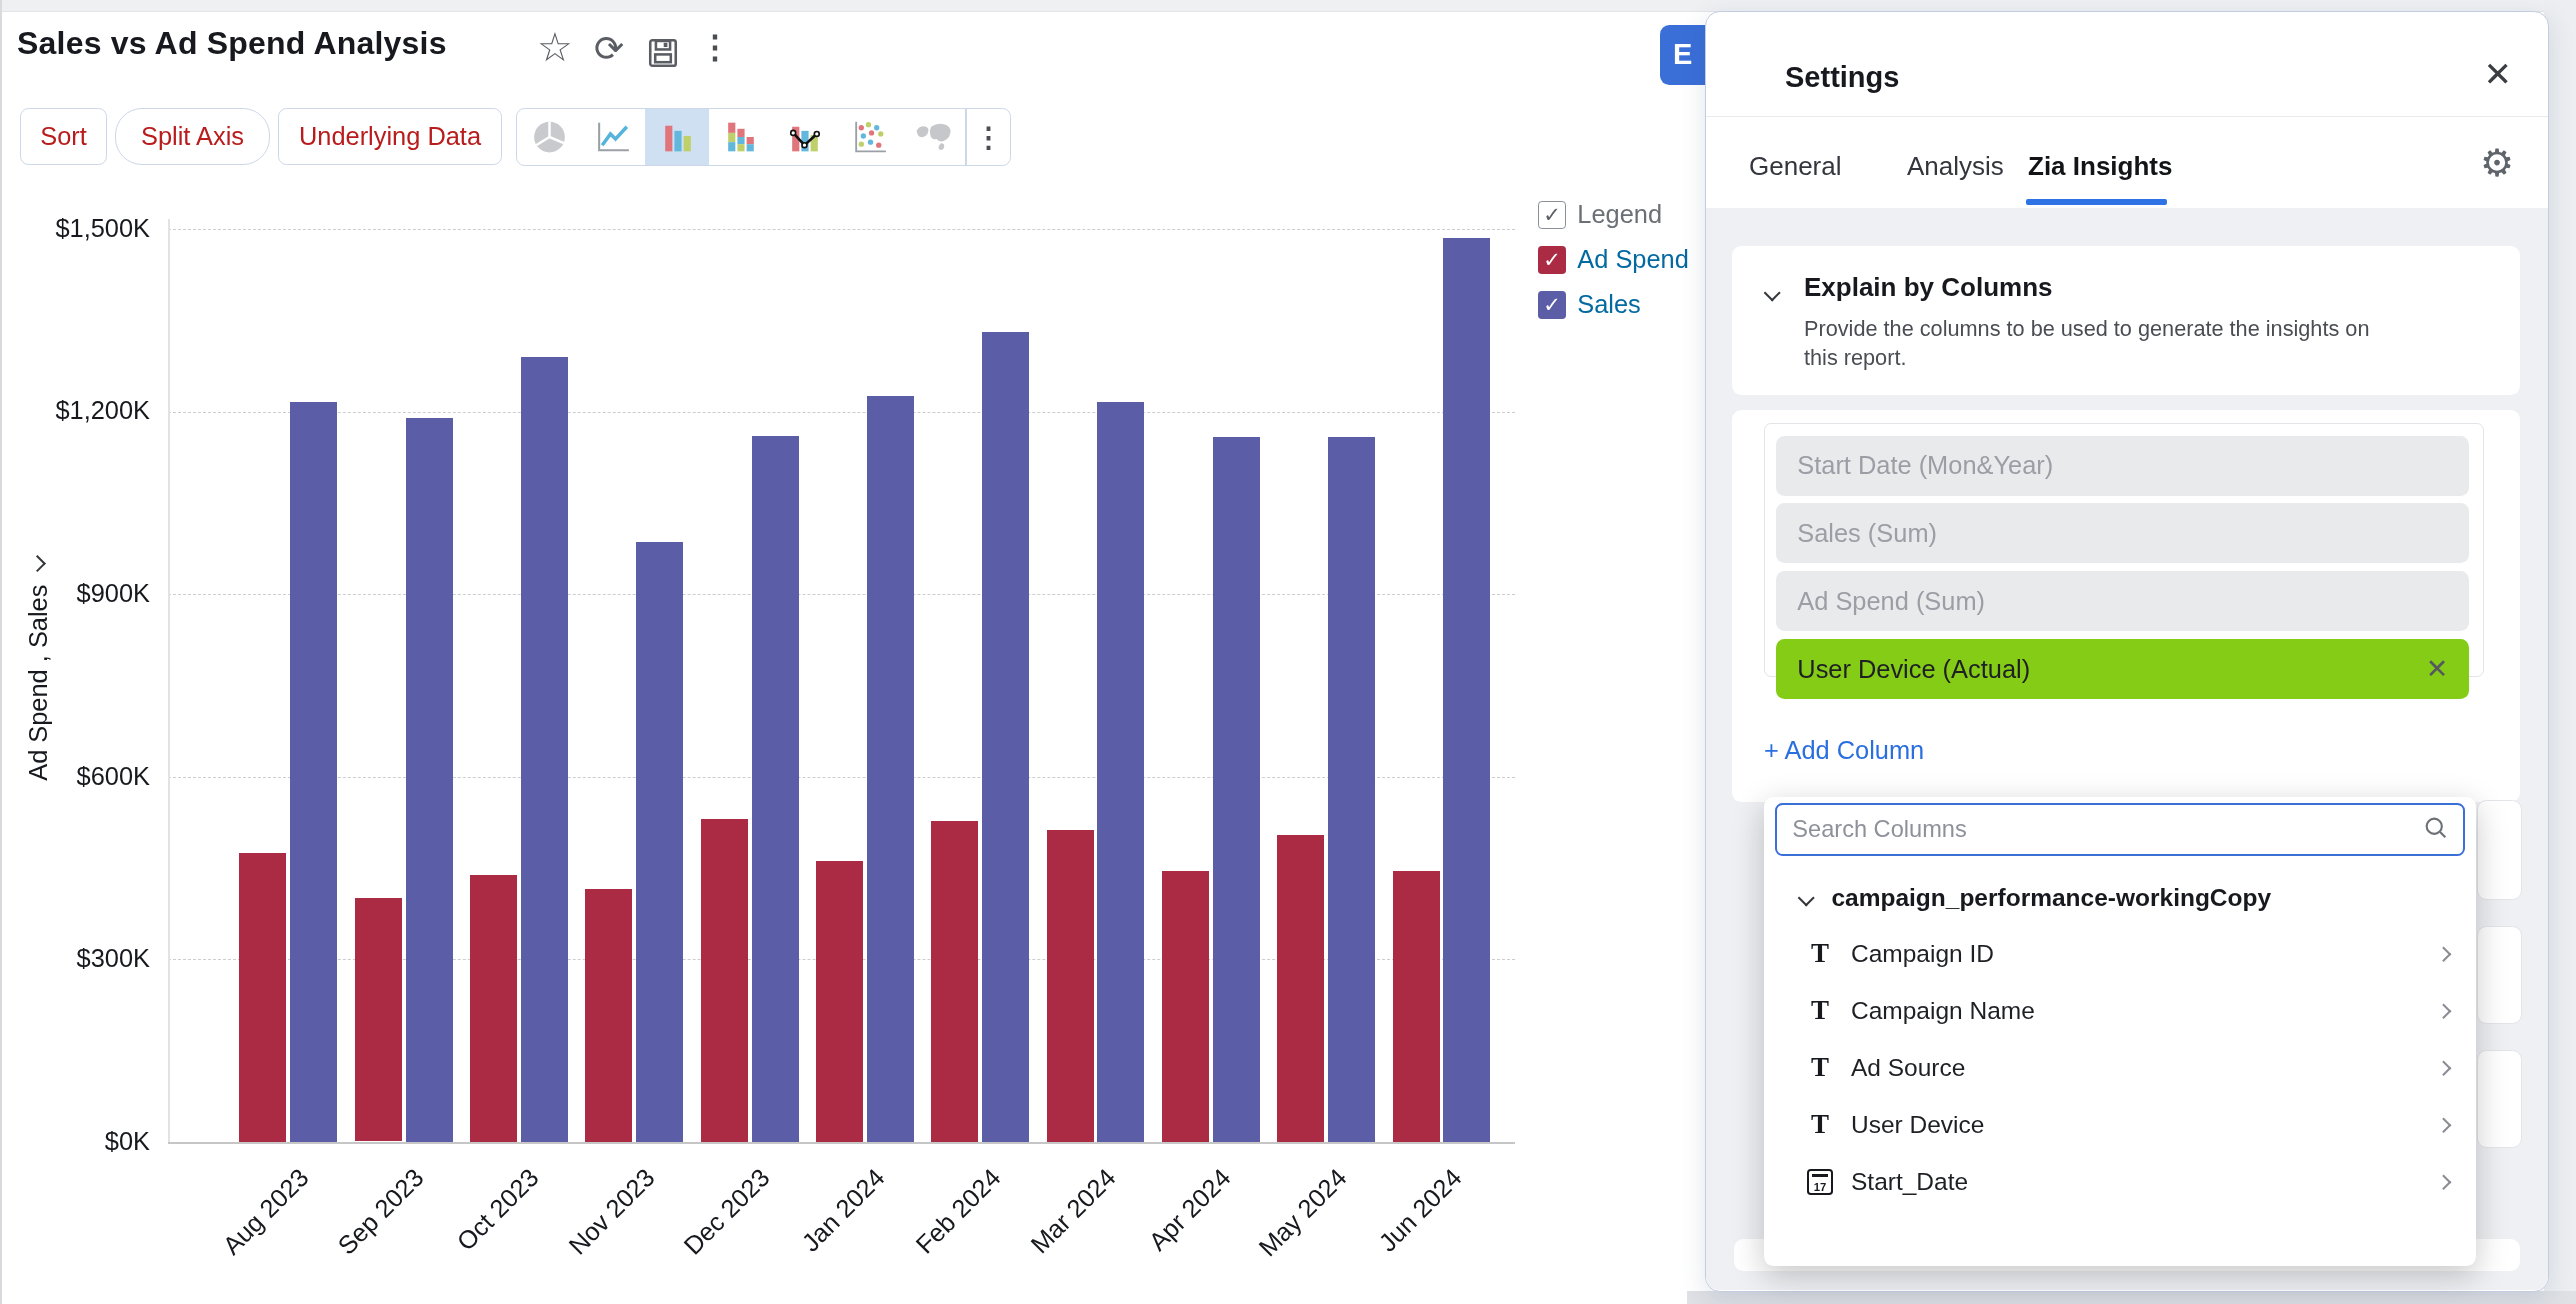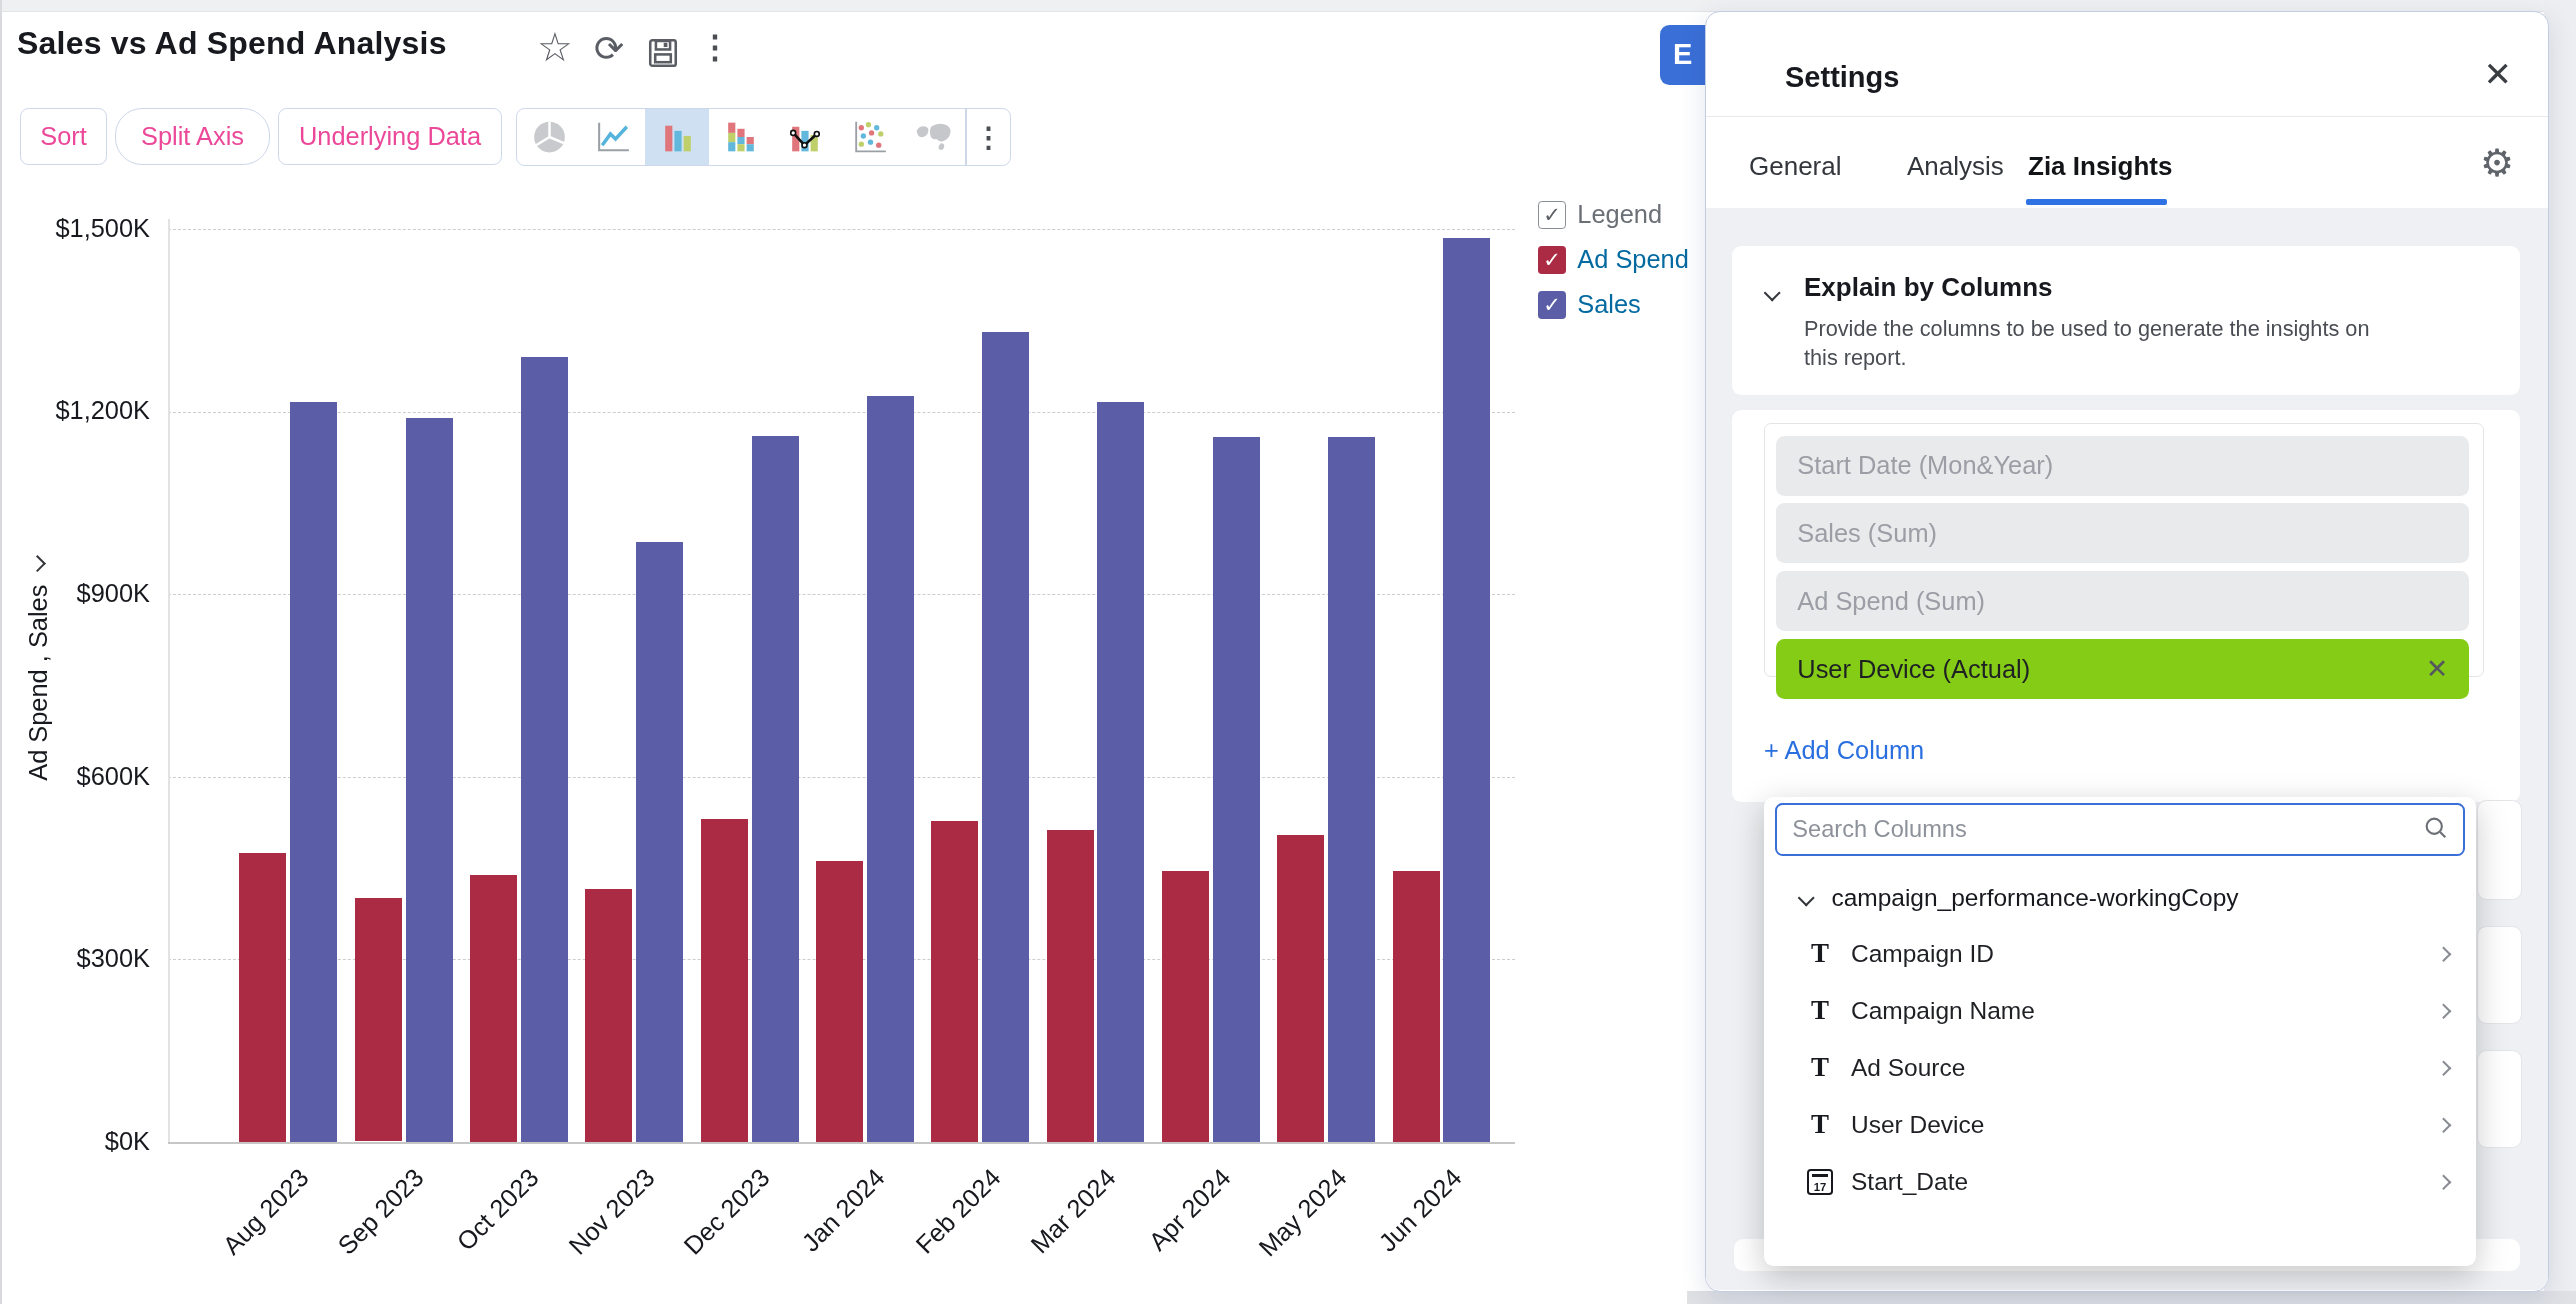--- a/index.html
+++ b/index.html
@@ -15,21 +15,21 @@
   
   .report-title{position:absolute;left:17px;top:24.5px;font-size:32px;font-weight:700;letter-spacing:0.2px;color:#17191e;}
   .hdr-icon{position:absolute;top:34px;color:#5a5d63;font-size:34px;line-height:34px;cursor:pointer;}
   .icon-star{left:537px;top:30px;font-size:40px;}
   .icon-refresh{left:594px;top:32px;font-size:36px;}
   .icon-save{left:646px;top:36px;}
   .icon-kebab{left:699px;top:30px;font-size:32px;font-weight:700;color:#4a4d52;}
 
   
   .tb-btn{position:absolute;top:108px;height:55px;background:#fff;border:1.9px solid #ccd7e8;border-radius:8.5px;
-    display:flex;align-items:center;justify-content:center;font-size:25.4px;color:#ec4899;cursor:pointer;}
+    display:flex;align-items:center;justify-content:center;font-size:25.4px;color:#b91c1c;cursor:pointer;}
   .tb-sort{left:20px;width:85px;}
   .tb-split{left:115px;width:153px;border-radius:27px;}
   .tb-underlying{left:278px;width:222px;}
   .chart-type-bar{position:absolute;left:516px;top:108px;height:58px;background:#fff;border:1.9px solid #ccd7e8;border-radius:8.5px;
     display:flex;align-items:stretch;box-sizing:border-box;}
   .ct-cell{width:64px;display:flex;align-items:center;justify-content:center;cursor:pointer;}
   .ct-cell.selected{background:#cfe0f2;}
   .ct-sep{width:1.9px;background:#ccd7e8;}
   .ct-kebab{width:43px;display:flex;align-items:center;justify-content:center;font-size:28px;font-weight:700;color:#4a4d52;cursor:pointer;}
 
@@ -95,21 +95,21 @@
 
   
   #dropdown{position:absolute;left:58px;top:785px;width:712px;height:469px;background:#fff;border-radius:9.4px;
     box-shadow:0 9.4px 32px rgba(0,0,0,.22);z-index:10;}
   .search-wrap{position:absolute;left:11.3px;top:5.7px;width:690px;height:53px;border:2.8px solid #3b6fd8;border-radius:7.5px;box-sizing:border-box;background:#fff;display:flex;align-items:center;}
   .search-wrap input{flex:1;border:none;outline:none;font-size:23.6px;color:#2a2c31;padding:0 0 0 15px;font-family:"Liberation Sans",sans-serif;background:transparent;}
   .search-wrap input::placeholder{color:#8d9199;}
   .search-mag{margin-right:13px;}
   #col-list{position:absolute;left:0;top:73px;width:100%;}
   .group-row{height:55px;display:flex;align-items:center;padding-left:36px;gap:19px;cursor:pointer;}
-  .group-label{font-size:24.5px;font-weight:400;color:#17191e;}
+  .group-label{font-size:24.5px;font-weight:700;color:#17191e;}
   .col-row{height:57px;display:flex;align-items:center;padding-left:40px;cursor:pointer;position:relative;}
   .col-icon{width:32px;display:flex;justify-content:center;font-family:"Liberation Serif",serif;font-weight:700;font-size:27px;color:#17191e;}
   .col-name{margin-left:15px;font-size:24.5px;color:#1e2024;}
   .col-row .chev{position:absolute;right:28px;}
   .cal{width:26px;height:26px;border:2.4px solid #17191e;border-radius:3.8px;position:relative;box-sizing:border-box;}
   .cal:before{content:"";position:absolute;left:2.8px;right:2.8px;top:2.8px;height:3.8px;background:#17191e;}
   .cal:after{content:"17";position:absolute;left:0;right:0;bottom:0px;text-align:center;font-size:11.3px;font-weight:700;font-family:"Liberation Sans",sans-serif;color:#17191e;}
 </style>
 </head>
 <body>

